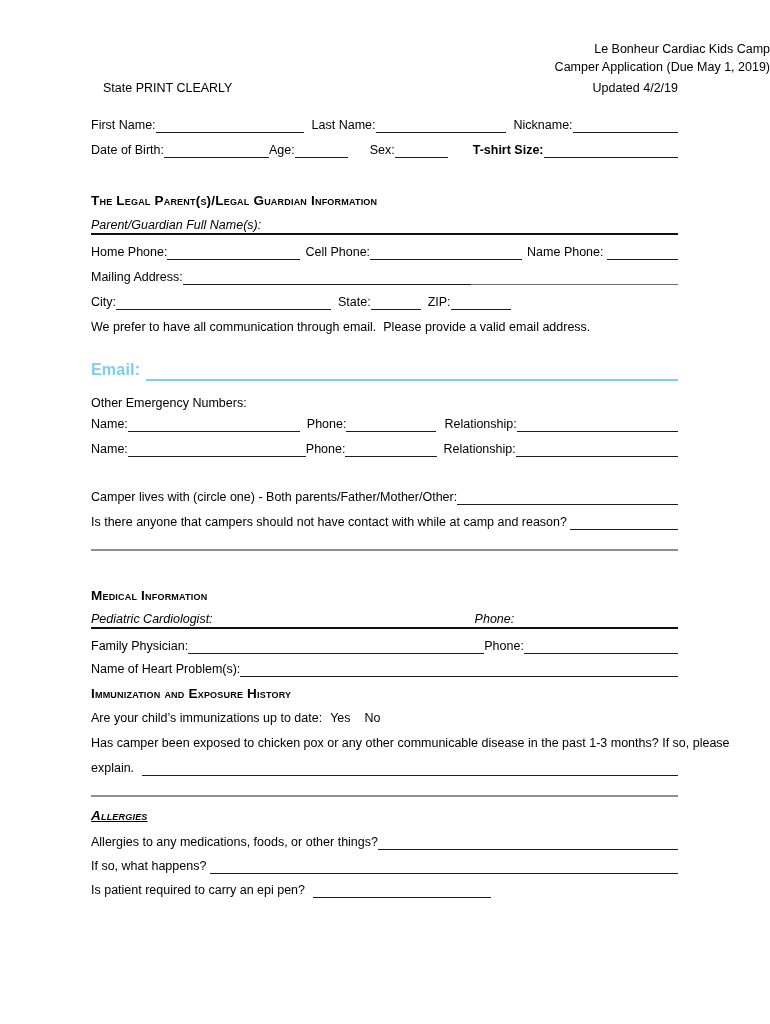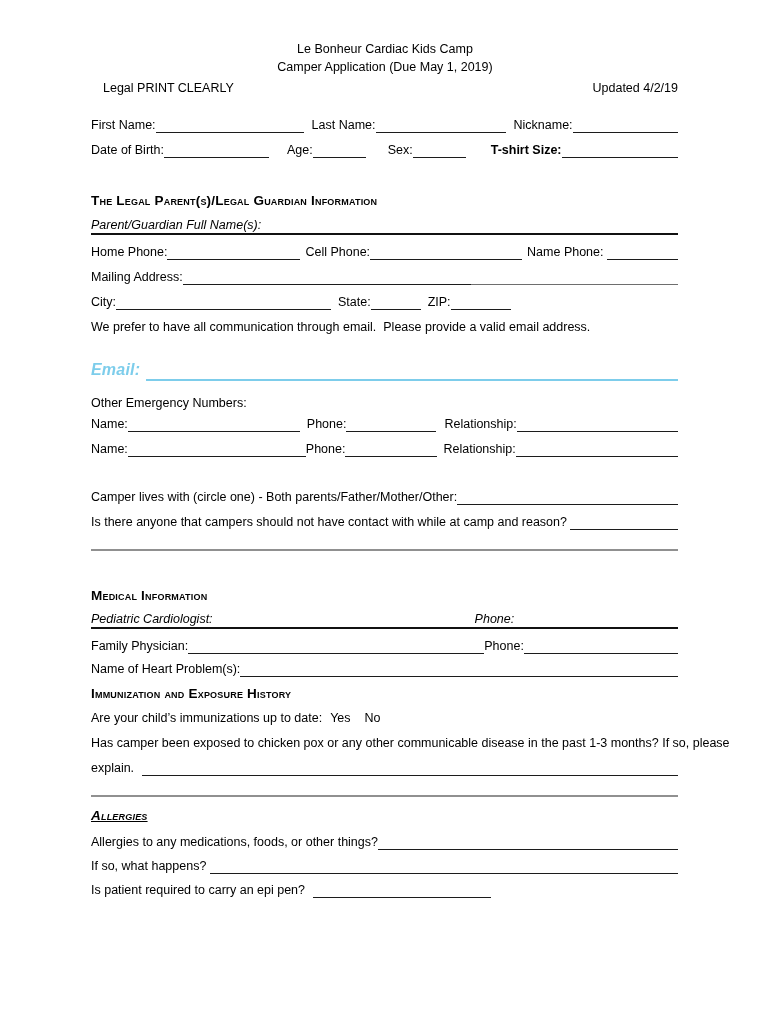--- a/index.html
+++ b/index.html
@@ -4,21 +4,21 @@
 <style>
   * { margin:0; padding:0; box-sizing:border-box; }
   html,body { background:#ffffff; }
   body {
     width:770px; height:1024px;
     font-family:"Liberation Sans","DejaVu Sans",sans-serif;
     color:#000;
   }
   .page { position:relative; width:770px; height:1024px; background:#fff; overflow:hidden; }
 
-  .trow { position:absolute; left:0; right:0; text-align:center; font-size:12.5px; line-height:1.3; }
+  .trow { position:absolute; left:0; right:0; text-align:right; font-size:12.5px; line-height:1.3; }
   .meta { position:absolute; left:91px; right:92px; display:flex; font-size:12.5px; }
   .meta .right { margin-left:auto; }
 
   .row {
     position:absolute; left:91px; right:92px;
     display:flex; align-items:flex-end;
     font-size:12.5px; line-height:1.3; height:17px; white-space:pre;
   }
   .lbl { flex:0 0 auto; }
   .line { flex:0 0 auto; border-bottom:1px solid #1c1c1c; height:17px; align-self:flex-end; }
@@ -27,39 +27,39 @@
   .spacer.fill { flex:1 1 auto; }
   .gline { border-bottom-color:#6e6e6e; }
 
   .thickrow { border-bottom:2px solid #111; font-style:italic; }
   .sechead { font-weight:bold; font-variant:small-caps; font-size:13.5px; letter-spacing:.2px; height:17px; }
   .sechead.ital { font-style:italic; }
   .sechead.ital .lbl { text-decoration:underline; }
 
   .ml4{margin-left:4px}.ml5{margin-left:5px}.ml6{margin-left:6px}.ml7{margin-left:7px}
   .ml8{margin-left:8px}.ml10{margin-left:8px}.ml14{margin-left:14px}
-  .ml18{margin-left:18px}.ml22{margin-left:22px}.ml25{margin-left:25px}
+  .ml18{}.ml22{margin-left:22px}.ml25{margin-left:25px}
   .bold { font-weight:bold; }
   .uopt { }
 
-  .emailrow { height:22px; align-items:flex-end;font-style:italic; }
+  .emailrow { height:22px; align-items:flex-end; }
   .emailrow .lbl { font-weight:bold; font-size:16px; letter-spacing:.2px; }
   .emailrow .line { border-bottom-width:2px; height:22px; }
 
   .hr { position:absolute; left:91px; right:92px; border-bottom:2px solid #909090; }
 </style>
 </head>
 <body>
 
 <div class="page">
 
   <div class="trow" style="top:41px">Le Bonheur Cardiac Kids Camp</div>
   <div class="trow" style="top:59px">Camper Application (Due May 1, 2019)</div>
   <div class="meta" style="top:81px">
-    <span style="margin-left:12px">Legal PRINT CLEARLY</span>
+    <span style="margin-left:12px">State PRINT CLEARLY</span>
     <span class="right">Updated 4/2/19</span>
   </div>
 
   <div class="row" style="top:116px">
     <span class="lbl">First Name:</span>
     <span class="line" style="width:148px"></span>
     <span class="lbl ml8">Last Name:</span>
     <span class="line" style="width:130px"></span>
     <span class="lbl ml8">Nickname:</span>
     <span class="line fill"></span>

